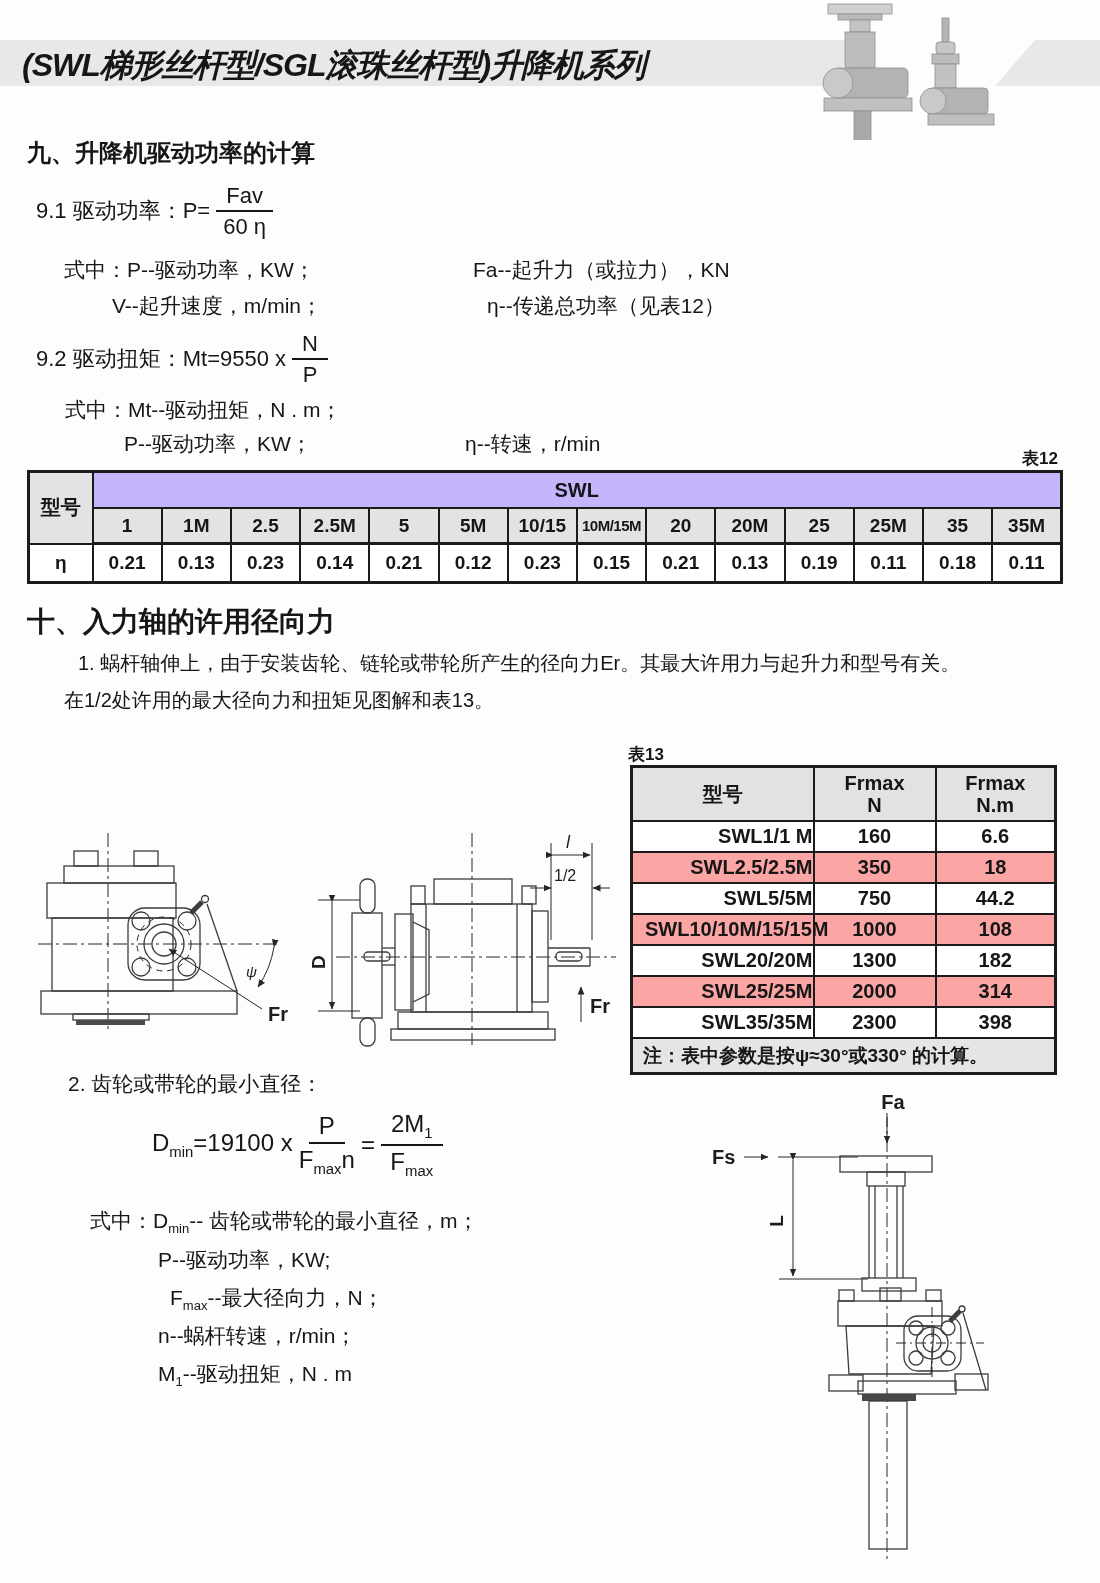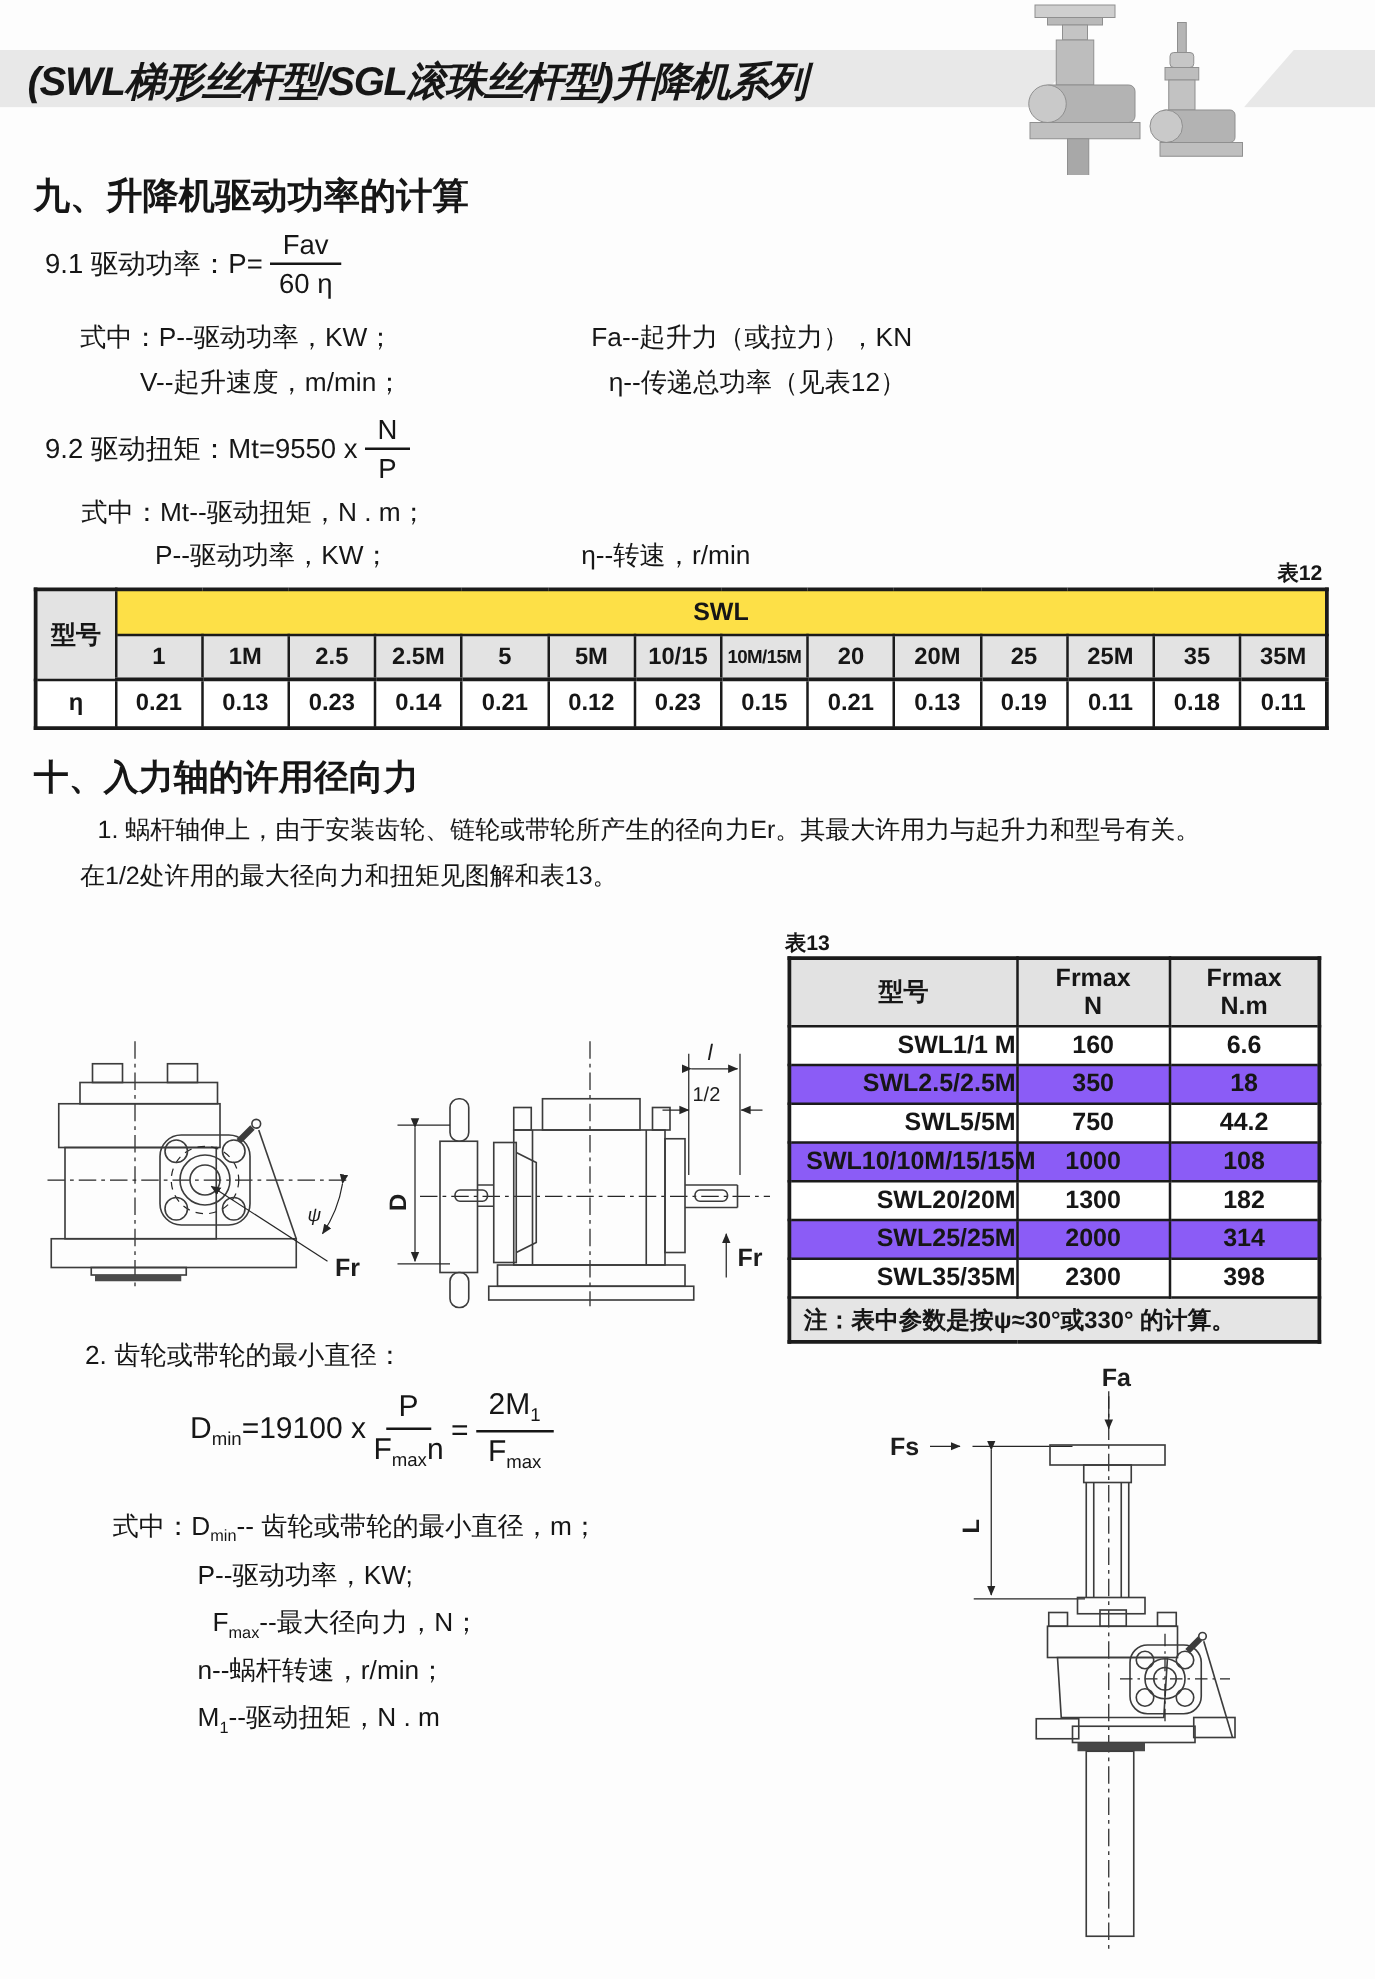--- a/index.html
+++ b/index.html
@@ -8,47 +8,47 @@
   .abs{position:absolute;}
 
   
   .band{position:absolute;top:40px;height:46px;background:#e8e8e8;z-index:1;}
   .band1{left:0;width:866px;clip-path:polygon(0 0,100% 0,calc(100% - 40px) 100%,0 100%);}
   .band2{left:995px;width:105px;clip-path:polygon(40px 0,100% 0,100% 100%,0 100%);}
   .banner-title{position:absolute;left:22px;top:44px;z-index:2;font-size:32px;font-weight:bold;
                 font-style:italic;letter-spacing:-1px;white-space:nowrap;}
   .products{position:absolute;left:800px;top:0;z-index:3;}
 
-  .h1{position:absolute;font-size:29px;font-weight:bold;white-space:nowrap;}
+  .h1{position:absolute;font-size:24px;font-weight:bold;white-space:nowrap;}
   .body-t{position:absolute;font-size:20px;white-space:nowrap;}
   .formula{position:absolute;display:flex;align-items:center;font-size:22px;white-space:nowrap;}
   .frac{display:inline-flex;flex-direction:column;align-items:center;margin-left:6px;line-height:1.15;}
   .frac .num{padding:0 10px 2px;border-bottom:2px solid #161616;}
   .frac .den{padding-top:2px;}
   sub.sm{font-size:0.62em;}
 
   
   table{border-collapse:collapse;table-layout:fixed;border-radius:31px;}
   .t12{position:absolute;left:27px;top:470px;width:1036px;border:3px solid #1b1b1b;
        font-size:19px;font-weight:bold;text-align:center;}
   .t12 td{border:2px solid #1b1b1b;padding:0;}
-  .t12 .r-swl td{height:34px;background:#fde047;font-size:20px;}
+  .t12 .r-swl td{height:34px;background:#c4b5fd;font-size:20px;}
   .t12 .r-cols td{height:33px;background:#e3e3e3;border-bottom:3px solid #1b1b1b;}
   .t12 .r-data td{height:36px;background:#fff;}
   .t12 td.model{background:#e3e3e3;font-size:20px;}
   .t12 td.cond{font-size:15px;letter-spacing:-0.5px;}
 
   .tbl-label{position:absolute;font-size:17px;font-weight:bold;}
   .t13{position:absolute;left:630px;top:765px;width:424px;border:3px solid #1b1b1b;
        font-size:20px;text-align:center;font-weight:600;}
   .t13 td{border:2px solid #1b1b1b;padding:0;background:#fff;}
   .t13 .hd td{height:52px;background:#e2e2e2;line-height:1.1;font-size:20px;}
   .t13 tr.dr td{height:29px;}
   .t13 td.m{text-align:right;padding-left:12px;}
-  .t13 tr.g td{background:#8b5cf6;margin-top:32px;}
+  .t13 tr.g td{background:#fca5a5;margin-top:32px;}
   .t13 .note td{height:33px;text-align:left;padding-left:10px;background:#e5e5e5;font-size:19px;}
 
   .notes2-line{position:absolute;font-size:21px;white-space:nowrap;}
   svg text{font-family:"Liberation Sans","DejaVu Sans",sans-serif;fill:#1d1d1d;}
   .draw{stroke:#3c3c3c;fill:none;stroke-width:1.3;}
   .dim{stroke:#262626;fill:none;stroke-width:1;}
 </style>
 </head>
 <body>
 

